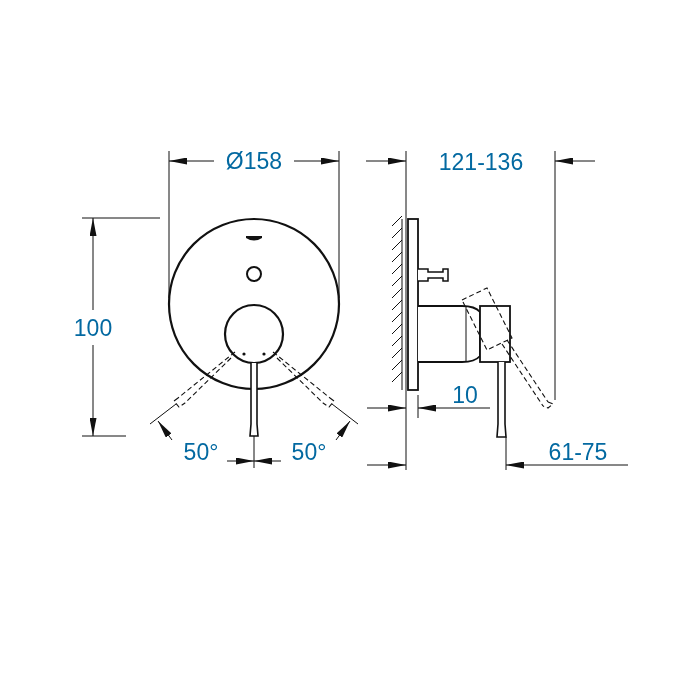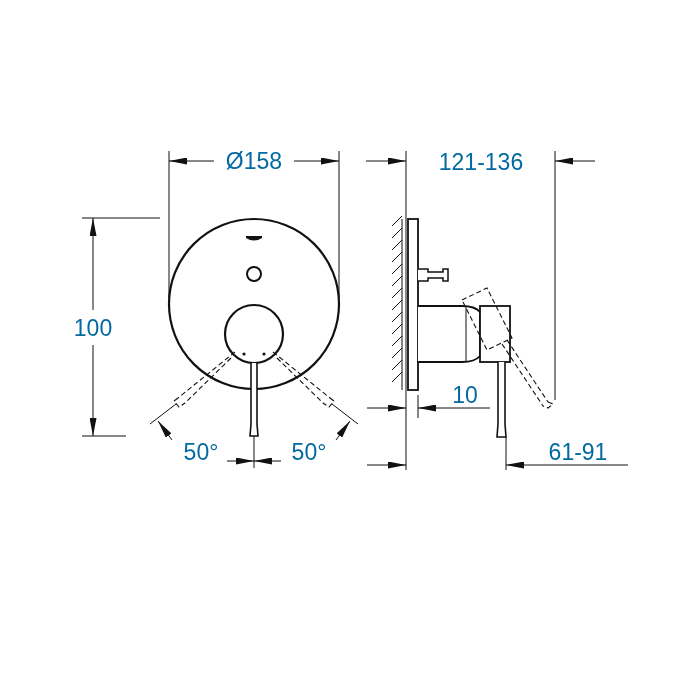--- a/index.html
+++ b/index.html
@@ -132,15 +132,15 @@
       <line x1="628" y1="465" x2="506" y2="465" stroke-width="1" marker-end="url(#arrB)"></line>
     </g>
   </svg>
 
   <div class="dim-text" style="left:254px; top:161px;">Ø158</div>
   <div class="dim-text" style="left:93px; top:328px;">100</div>
   <div class="dim-text" style="left:201px; top:452px;">50°</div>
   <div class="dim-text" style="left:309px; top:452px;">50°</div>
   <div class="dim-text" style="left:481px; top:162px;">121-136</div>
   <div class="dim-text" style="left:465px; top:395px;">10</div>
-  <div class="dim-text" style="left:578px; top:452px;">61-91</div>
+  <div class="dim-text" style="left:578px; top:452px;">61-75</div>
 
 </div>
 
 </body></html>

